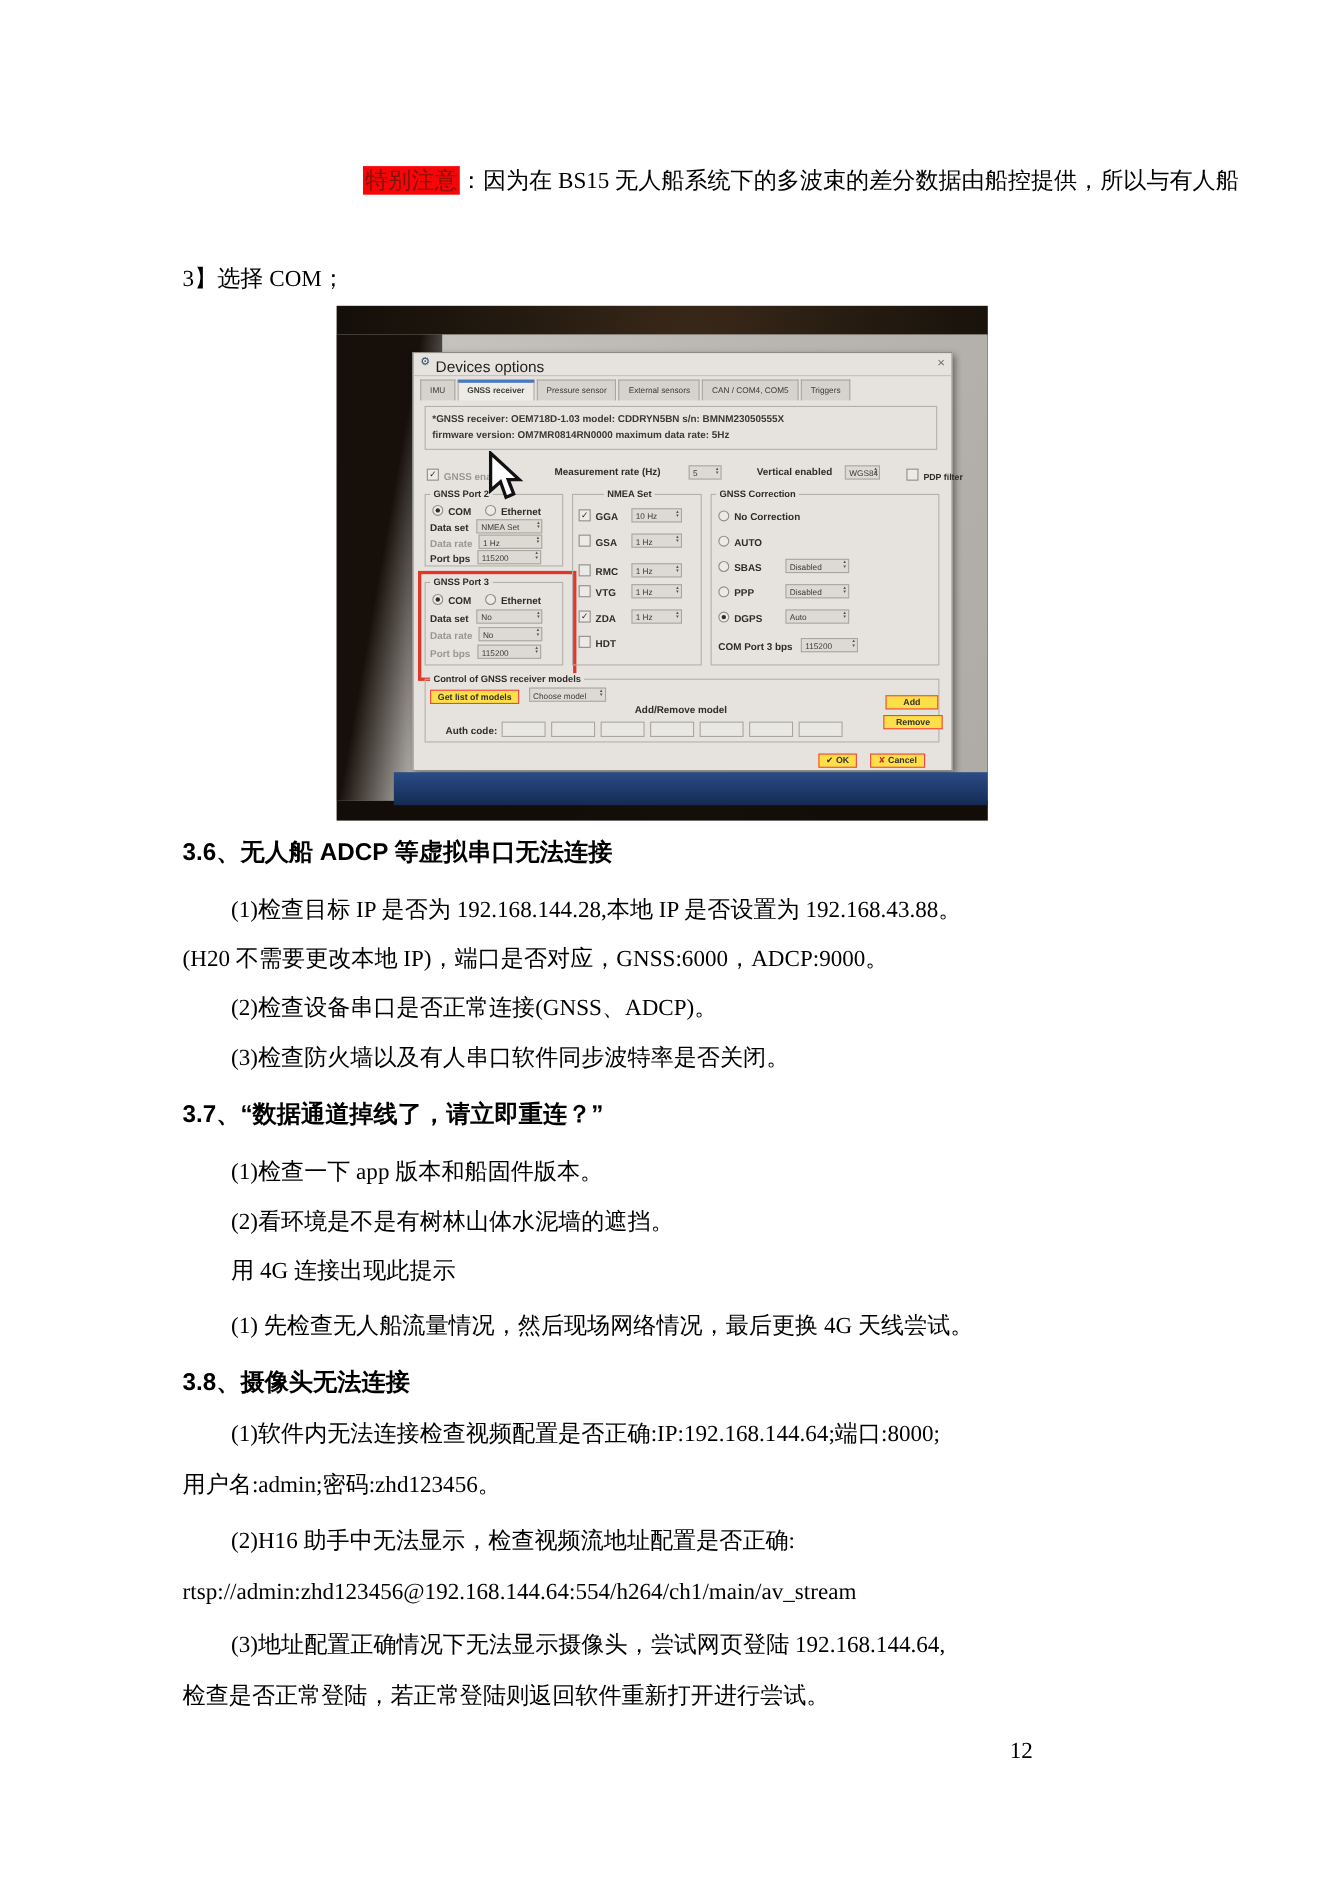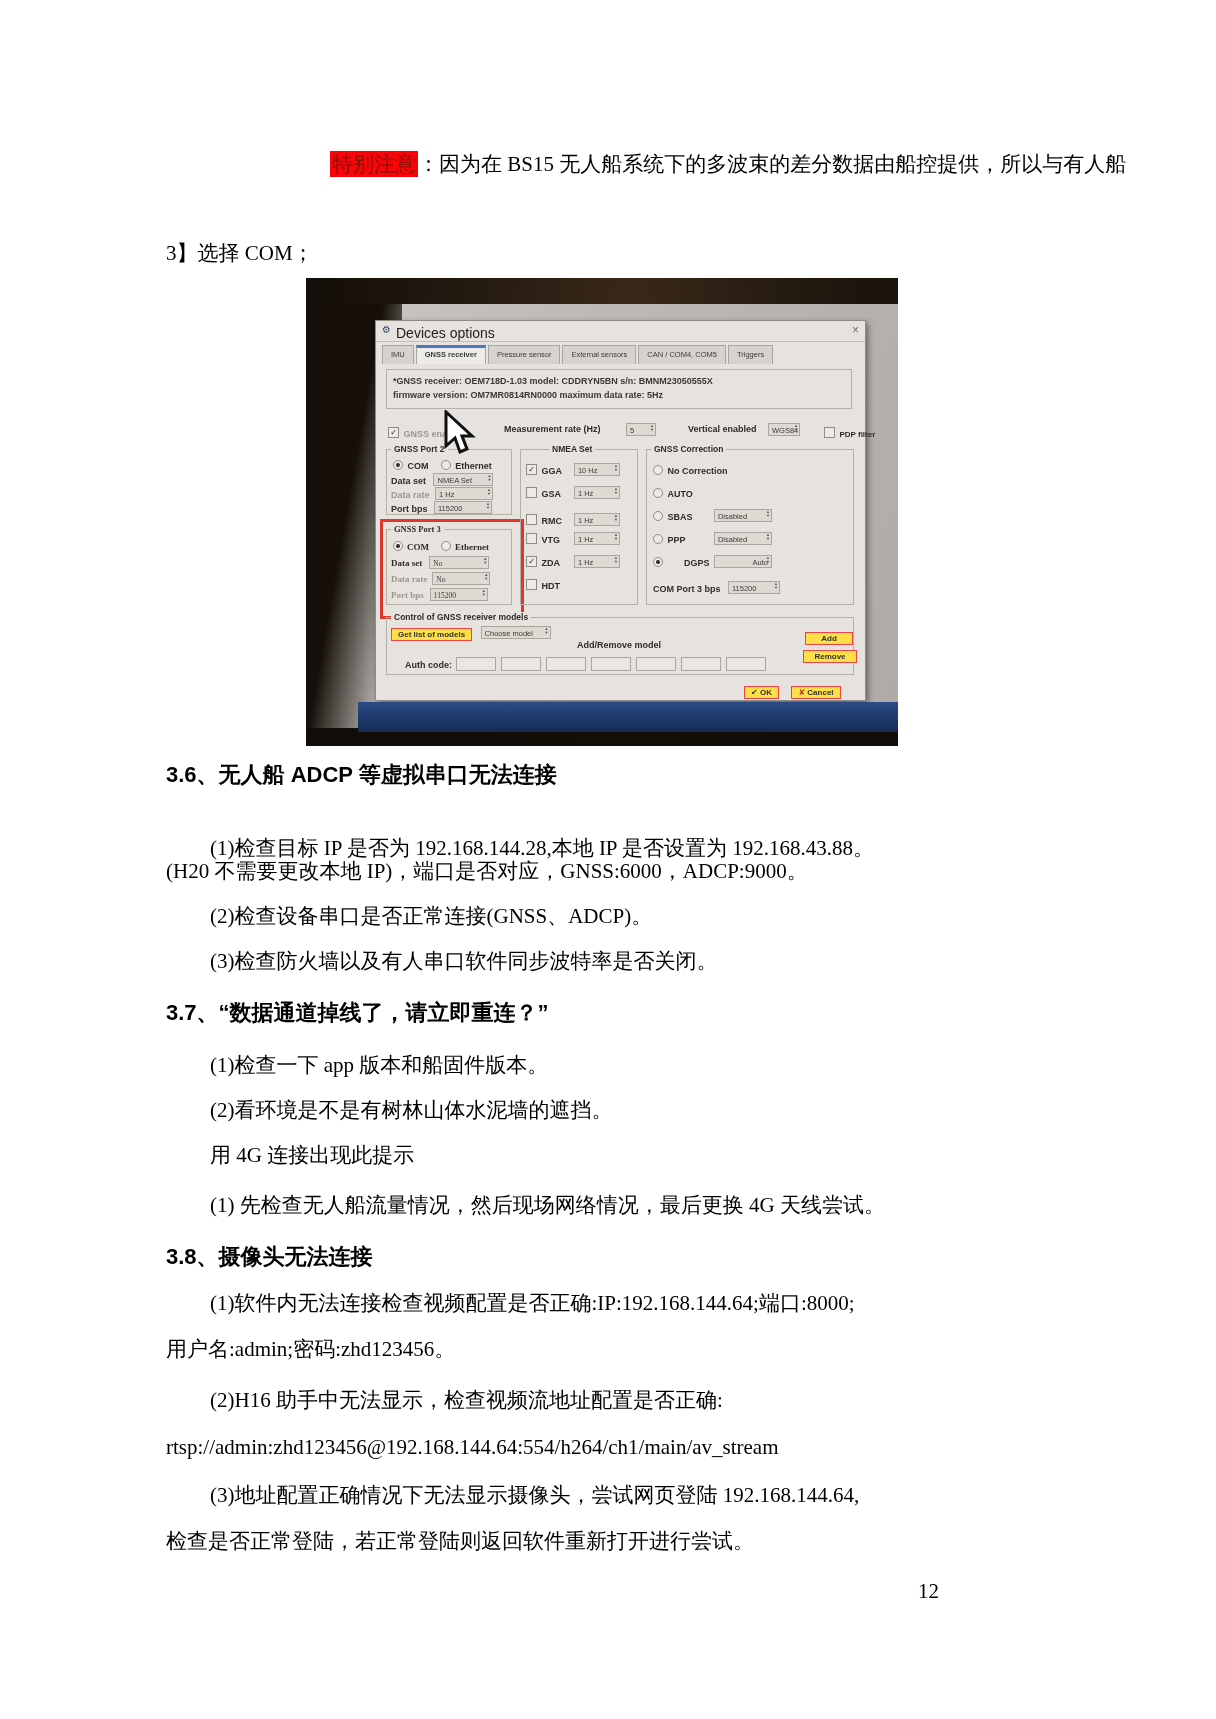--- a/index.html
+++ b/index.html
@@ -135,21 +135,21 @@
         <div class="row" style="left:4px;top:34px;">
           <span class="lbl dim">Data rate</span>
           <span class="field dim" style="width:58px;margin-left:1px;"><span>1 Hz</span><span class="spin">▲<br>▼</span></span>
         </div>
         <div class="row" style="left:4px;top:48px;">
           <span class="lbl">Port bps</span>
           <span class="field" style="width:58px;margin-left:2px;"><span>115200</span><span class="spin">▲<br>▼</span></span>
         </div>
       </div>
 
-      <div class="group" style="left:10px;top:208px;width:126px;height:76px;font-family:Liberation Serif, serif;">
+      <div class="group" style="left:10px;top:208px;width:126px;height:76px;">
         <span class="legend">GNSS Port 3</span>
         <div class="row" style="left:6px;top:6px;">
           <span class="rad on"></span>
           <span class="lbl">COM</span>
           <span class="rad" style="margin-left:8px;"></span>
           <span class="lbl">Ethernet</span>
         </div>
         <div class="row" style="left:4px;top:22px;">
           <span class="lbl">Data set</span>
           <span class="field" style="width:60px;margin-left:3px;"><span>No</span><span class="spin">▲<br>▼</span></span>
@@ -211,21 +211,21 @@
         <div class="row" style="left:6px;top:56px;">
           <span class="rad"></span>
           <span class="lbl" style="display:inline-block;width:42px;">SBAS</span>
           <span class="field dim" style="width:58px;"><span>Disabled</span><span class="spin">▲<br>▼</span></span>
         </div>
         <div class="row" style="left:6px;top:79px;">
           <span class="rad"></span>
           <span class="lbl" style="display:inline-block;width:42px;">PPP</span>
           <span class="field dim" style="width:58px;"><span>Disabled</span><span class="spin">▲<br>▼</span></span>
         </div>
-        <div class="row" style="left:6px;top:102px;text-align:right;">
+        <div class="row" style="left:6px;top:102px;">
           <span class="rad on"></span>
           <span class="lbl" style="display:inline-block;width:42px;">DGPS</span>
           <span class="field" style="width:58px;"><span>Auto</span><span class="spin">▲<br>▼</span></span>
         </div>
         <div class="row" style="left:6px;top:128px;">
           <span class="lbl">COM Port 3 bps</span>
           <span class="field" style="width:52px;margin-left:3px;"><span>115200</span><span class="spin">▲<br>▼</span></span>
         </div>
       </div>
 
@@ -251,21 +251,21 @@
     </div>
 
     <div id="taskbar"></div>
 
     <svg id="cursor" width="32" height="46" viewBox="0 0 32 46">
       <polygon points="2,2 2,36 11,28 16,42 23,39 18,26 28,26" fill="#ffffff" stroke="#111111" stroke-width="3"></polygon>
     </svg>
   </div>
 
   <p class="heading" style="top:760px;">3.6、无人船 ADCP 等虚拟串口无法连接</p>
-  <p class="docline indent" style="top:813px;margin-top:21px;">(1)检查目标 IP 是否为 192.168.144.28,本地 IP 是否设置为 192.168.43.88。</p>
+  <p class="docline indent" style="top:813px;">(1)检查目标 IP 是否为 192.168.144.28,本地 IP 是否设置为 192.168.43.88。</p>
   <p class="docline" style="top:857px;">(H20 不需要更改本地 IP)，端口是否对应，GNSS:6000，ADCP:9000。</p>
   <p class="docline indent" style="top:902px;">(2)检查设备串口是否正常连接(GNSS、ADCP)。</p>
   <p class="docline indent" style="top:947px;">(3)检查防火墙以及有人串口软件同步波特率是否关闭。</p>
 
   <p class="heading" style="top:998px;">3.7、“数据通道掉线了，请立即重连？”</p>
   <p class="docline indent" style="top:1051px;">(1)检查一下 app 版本和船固件版本。</p>
   <p class="docline indent" style="top:1096px;">(2)看环境是不是有树林山体水泥墙的遮挡。</p>
   <p class="docline indent" style="top:1141px;">用 4G 连接出现此提示</p>
   <p class="docline indent" style="top:1191px;">(1) 先检查无人船流量情况，然后现场网络情况，最后更换 4G 天线尝试。</p>
 

